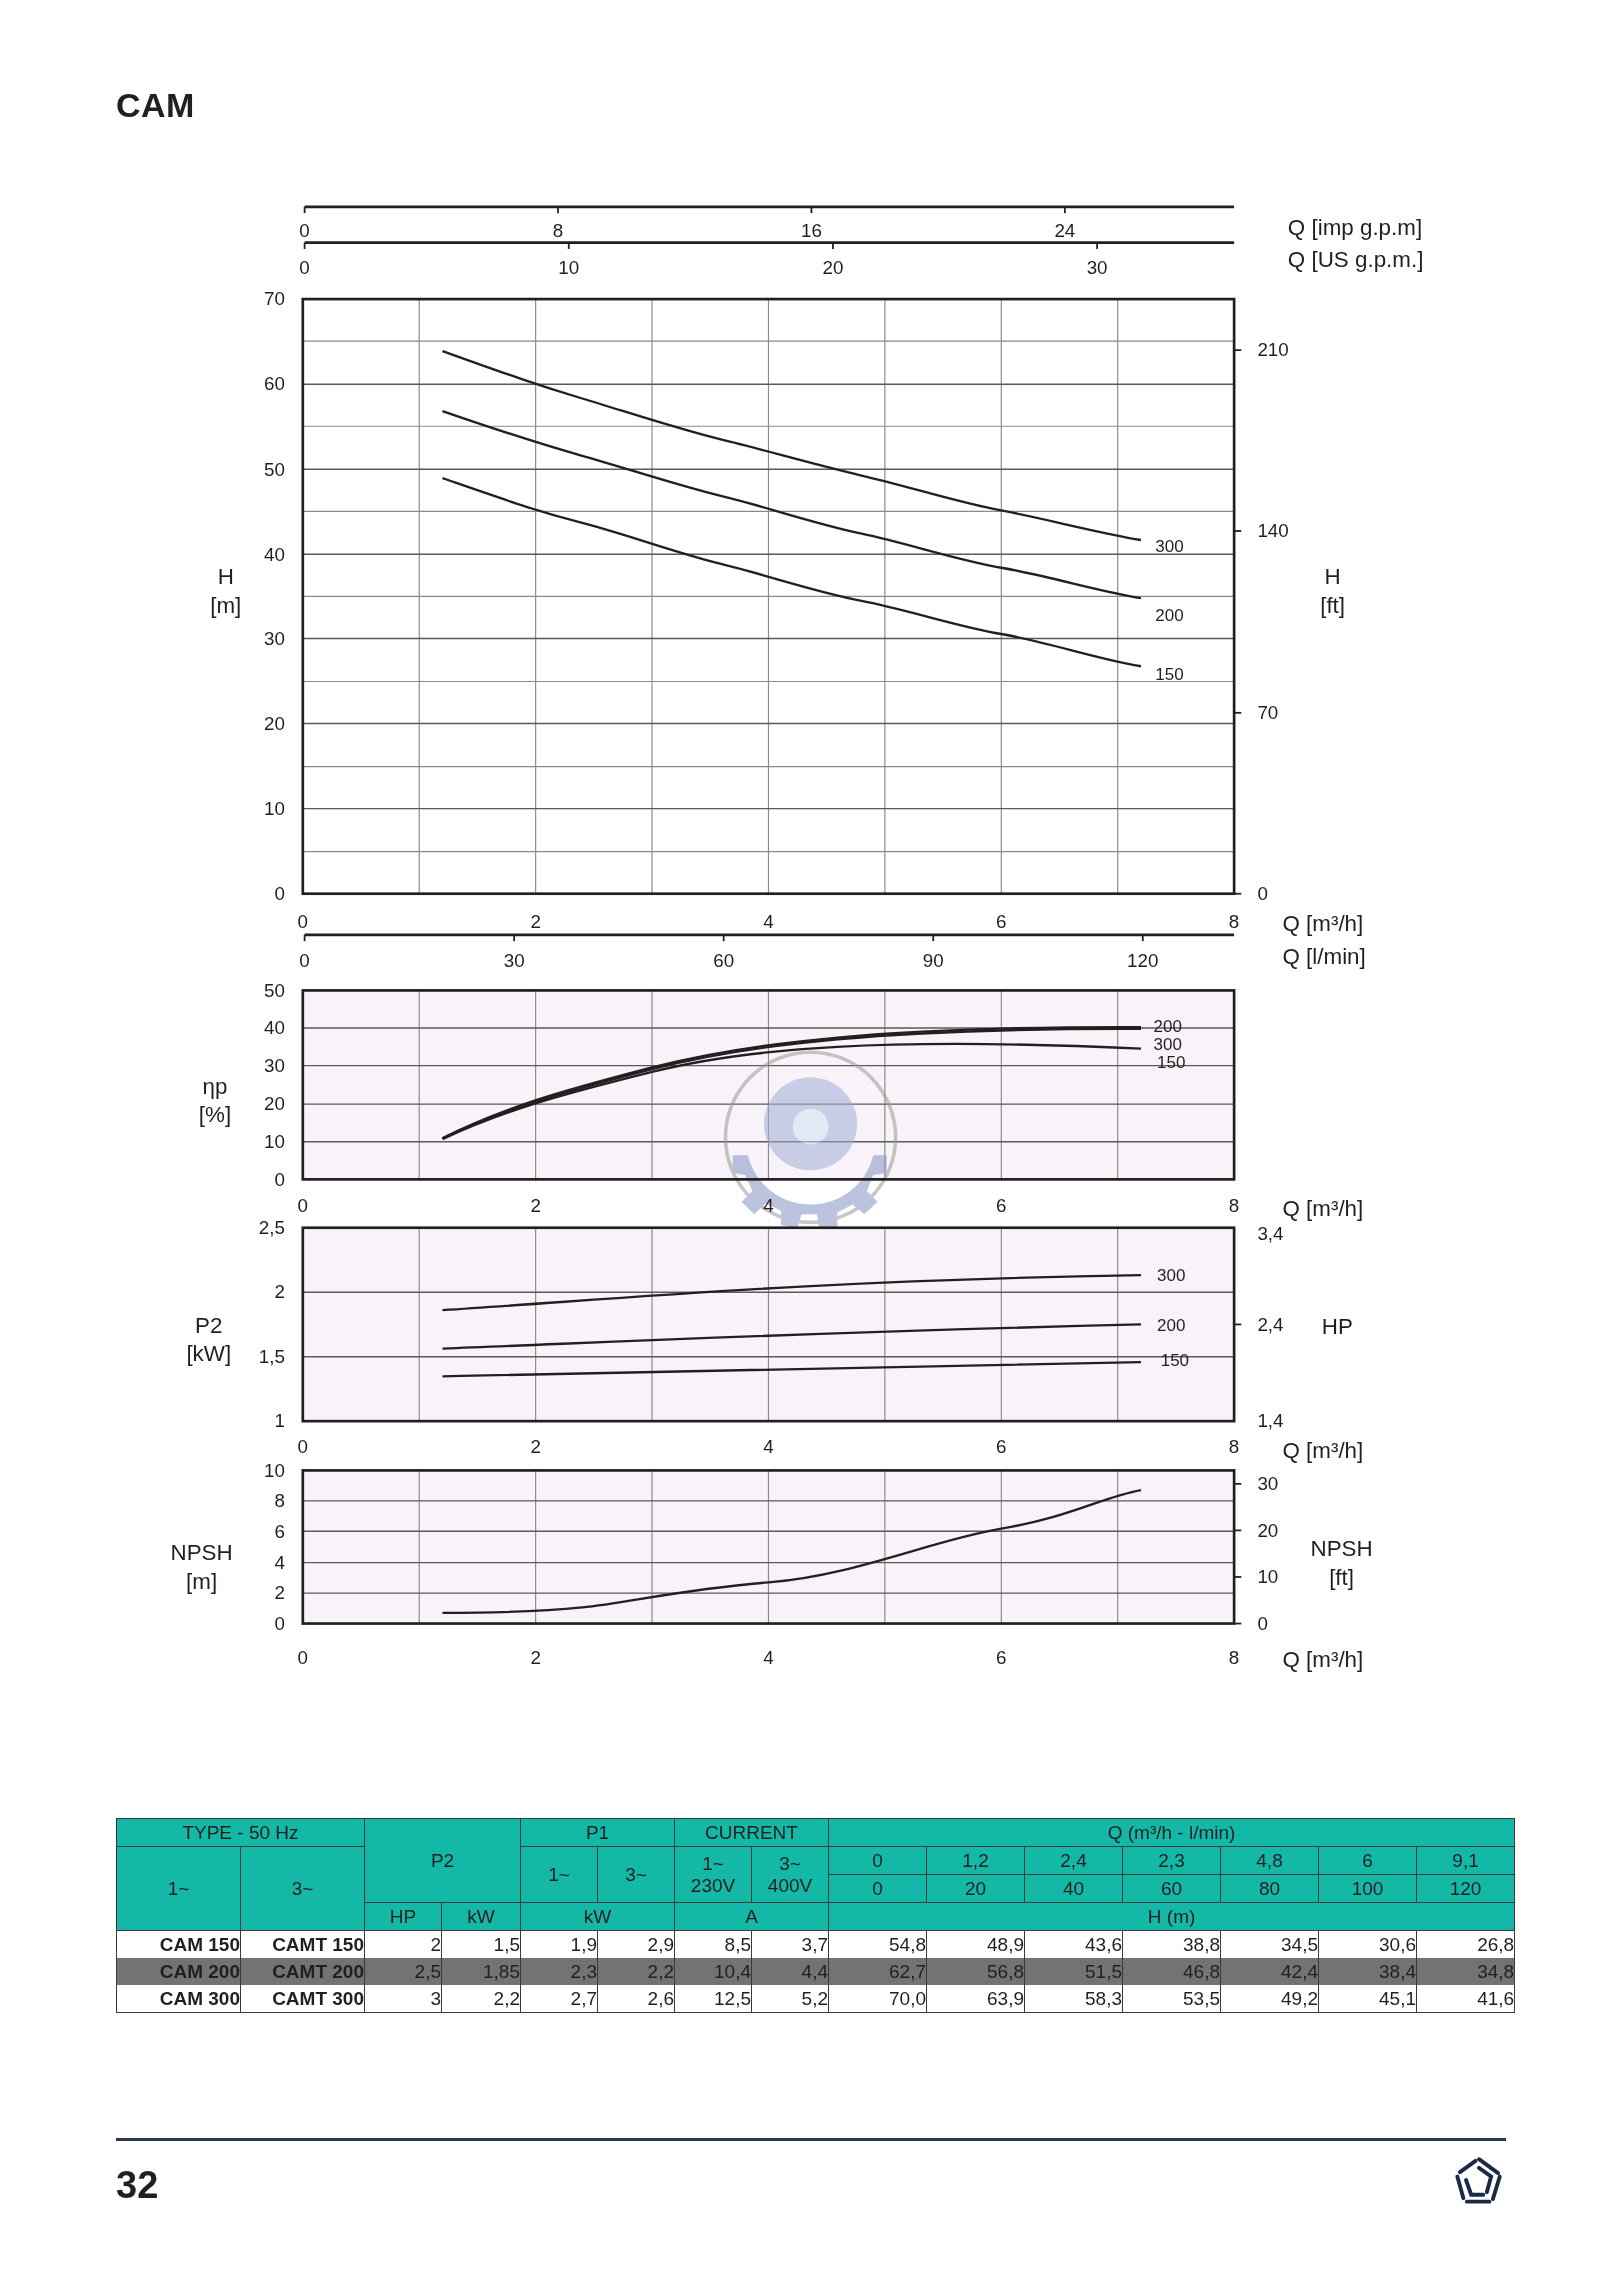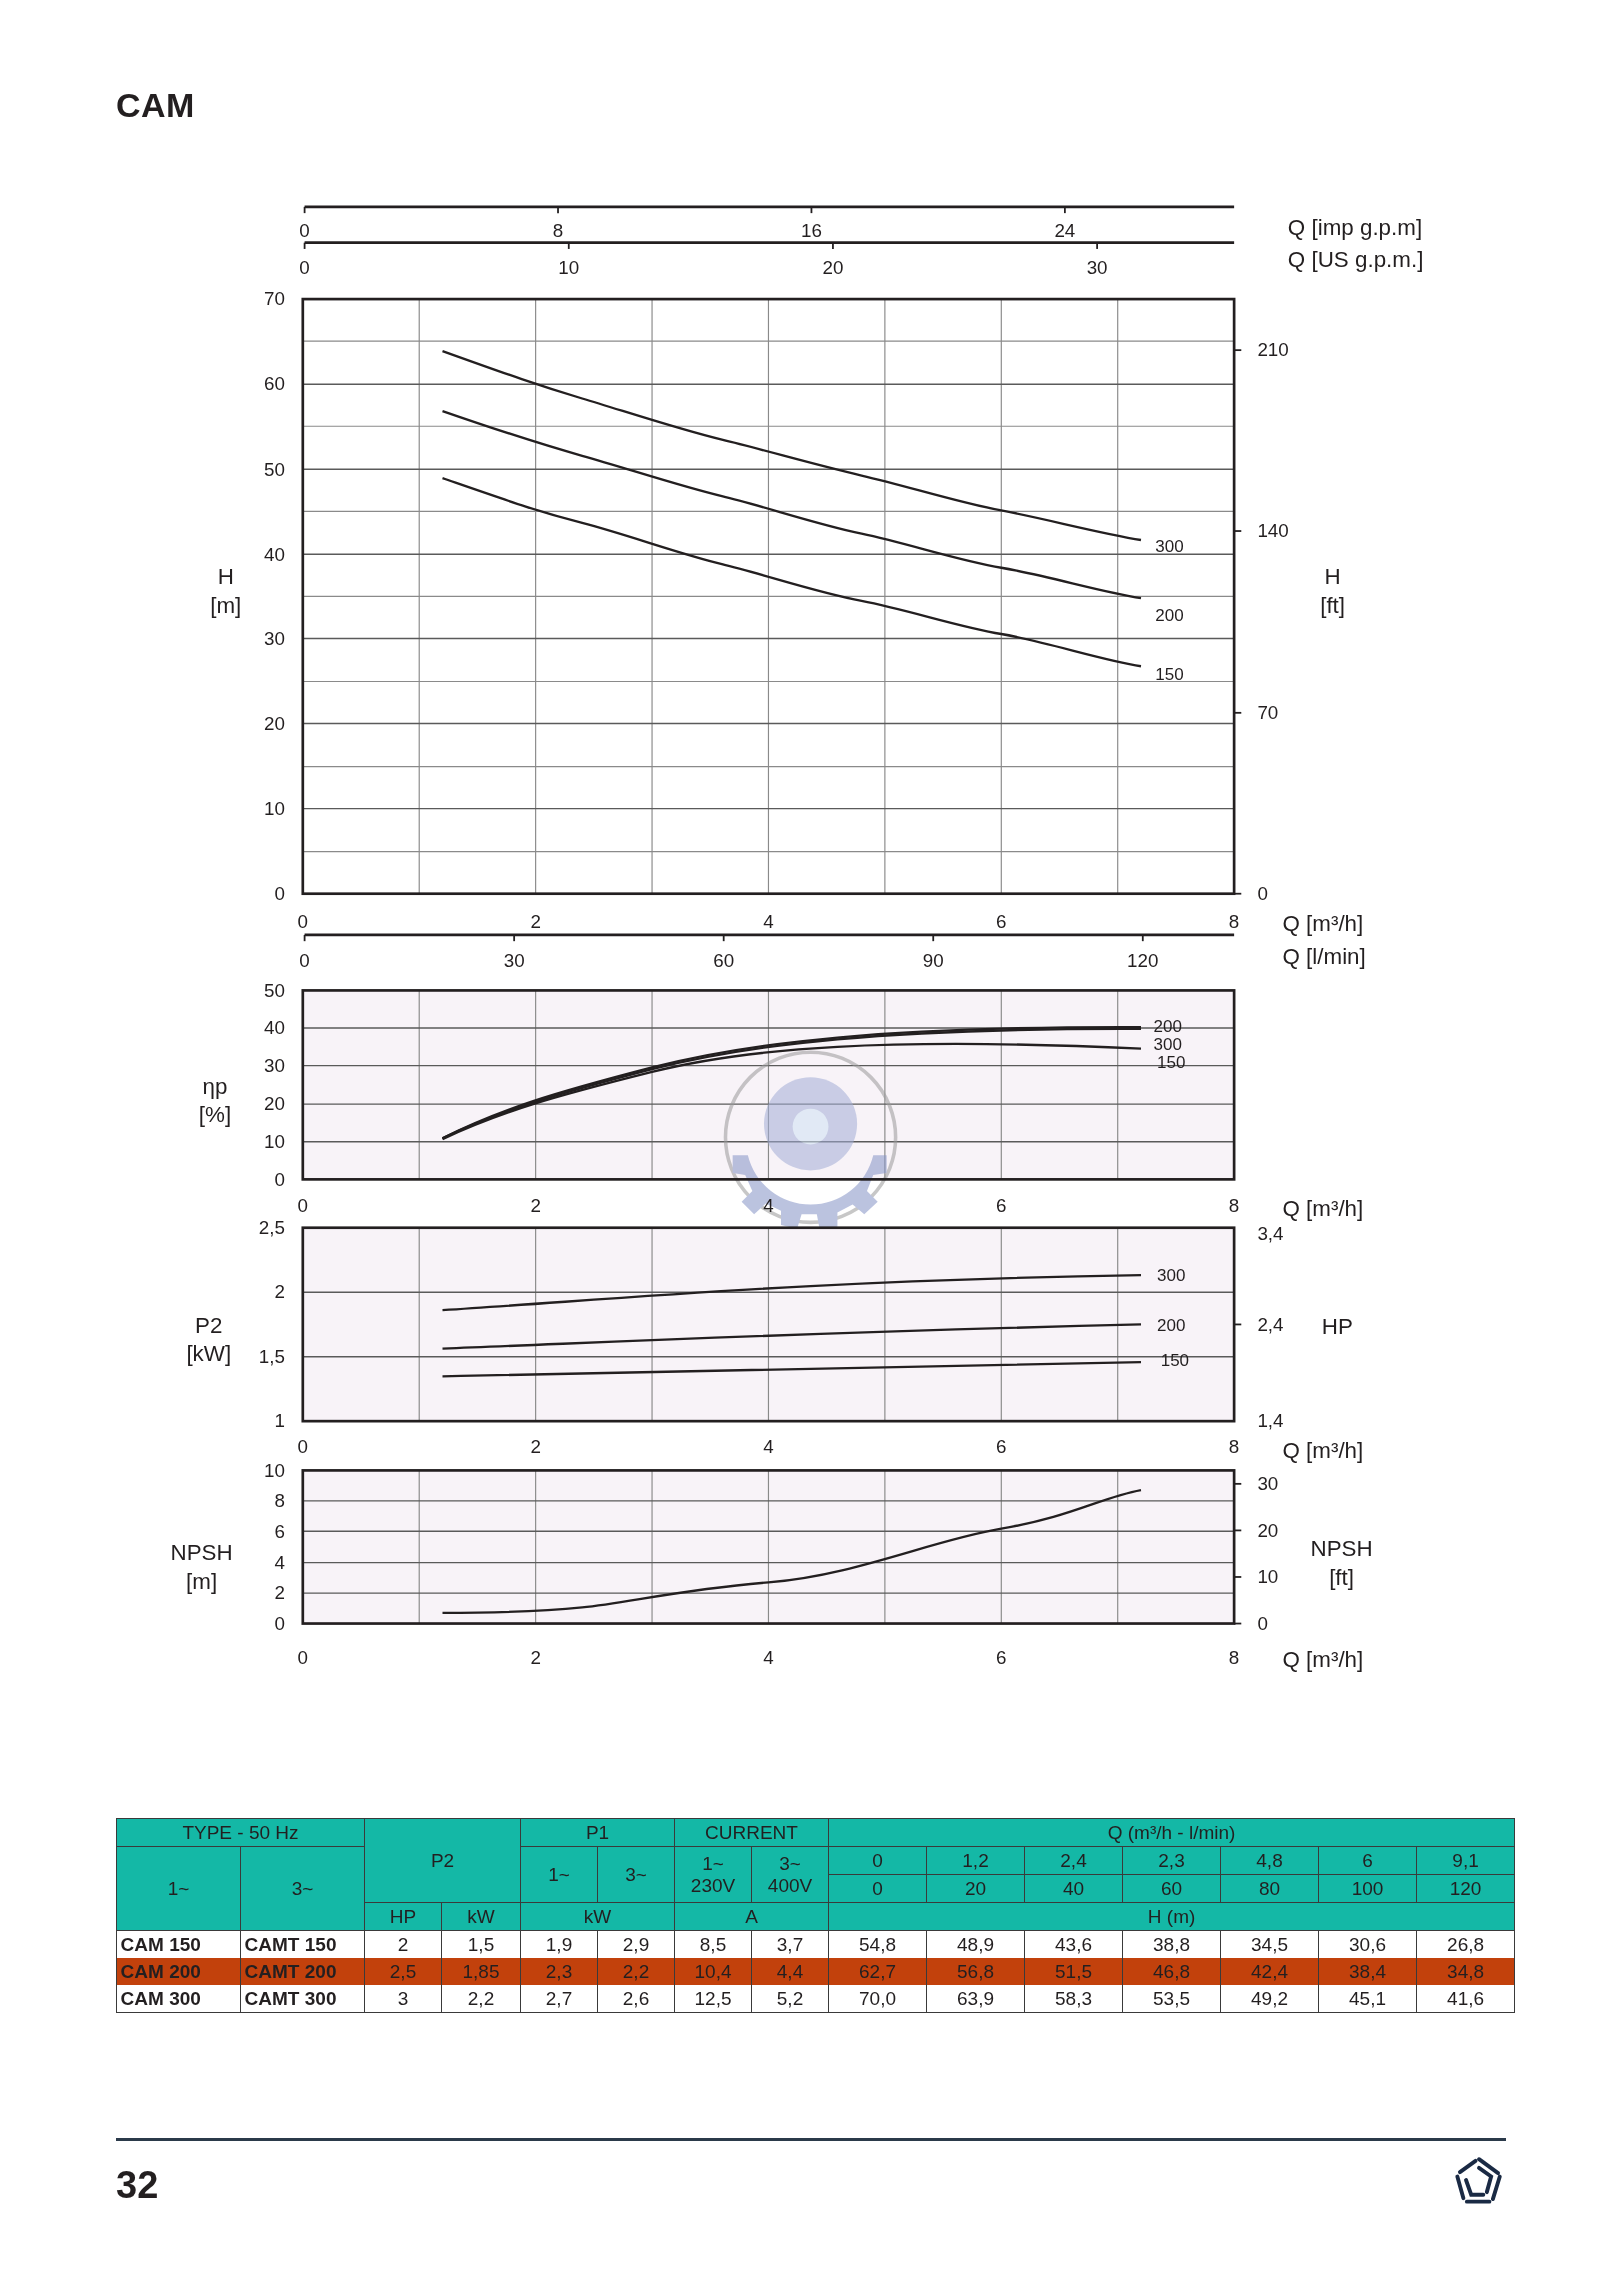--- a/index.html
+++ b/index.html
@@ -8,22 +8,22 @@
   #page-title{left:116px;top:86px;font-size:34px;font-weight:bold;letter-spacing:0.4px;}
   svg#charts{position:absolute;left:0;top:0;}
   svg text{font-family:"Liberation Sans",sans-serif;fill:#231f20;}
   .tick{font-size:21px;}
   .axlbl{font-size:25px;}
   .curvelbl{font-size:19px;}
   table#perf{position:absolute;left:116px;top:1818px;width:1390px;border-collapse:collapse;font-size:19px;table-layout:fixed;}
   #perf td{border:1.3px solid #3a3a3a;text-align:center;padding:0;height:27px;}
   #perf td.hd{background:#14b8a6;}
   #perf td.l{text-align:left;padding-left:3.6px;font-weight:bold;}
-  #perf tr.alt td{background:#c2410c;}
-  #perf tr.data td{border-top:none;border-bottom:none;}
+  #perf tr.alt td{background:#737373;}
+  #perf tr.data td{border-top:none;border-bottom:none;text-align:right;}
   #perf tr.data.last td{border-bottom:1.3px solid #3a3a3a;}
   #footer-rule{left:116px;top:2138px;width:1390px;height:2.7px;background:#2b3a4a;}
   #page-number{left:116px;top:2164px;font-size:38px;font-weight:bold;}
   #brand-logo{left:1453px;top:2154px;width:52px;height:52px;}
 </style>
 </head>
 <body>
 
 <div id="page-title" class="abs">CAM</div>
 

